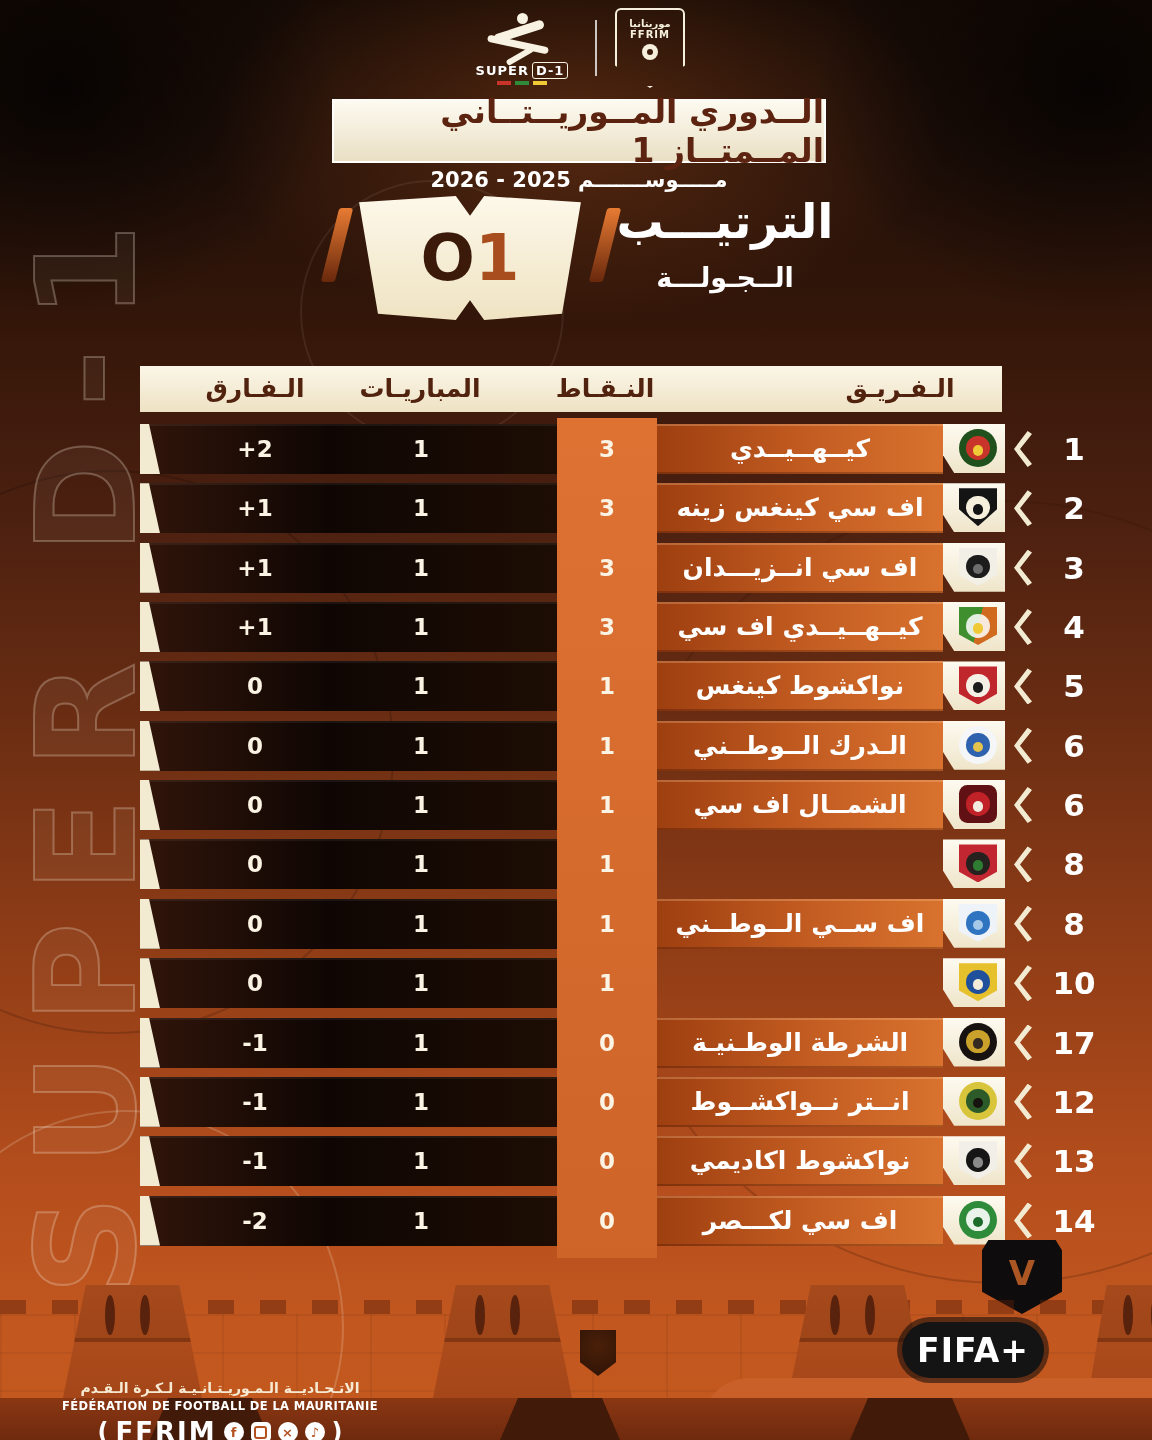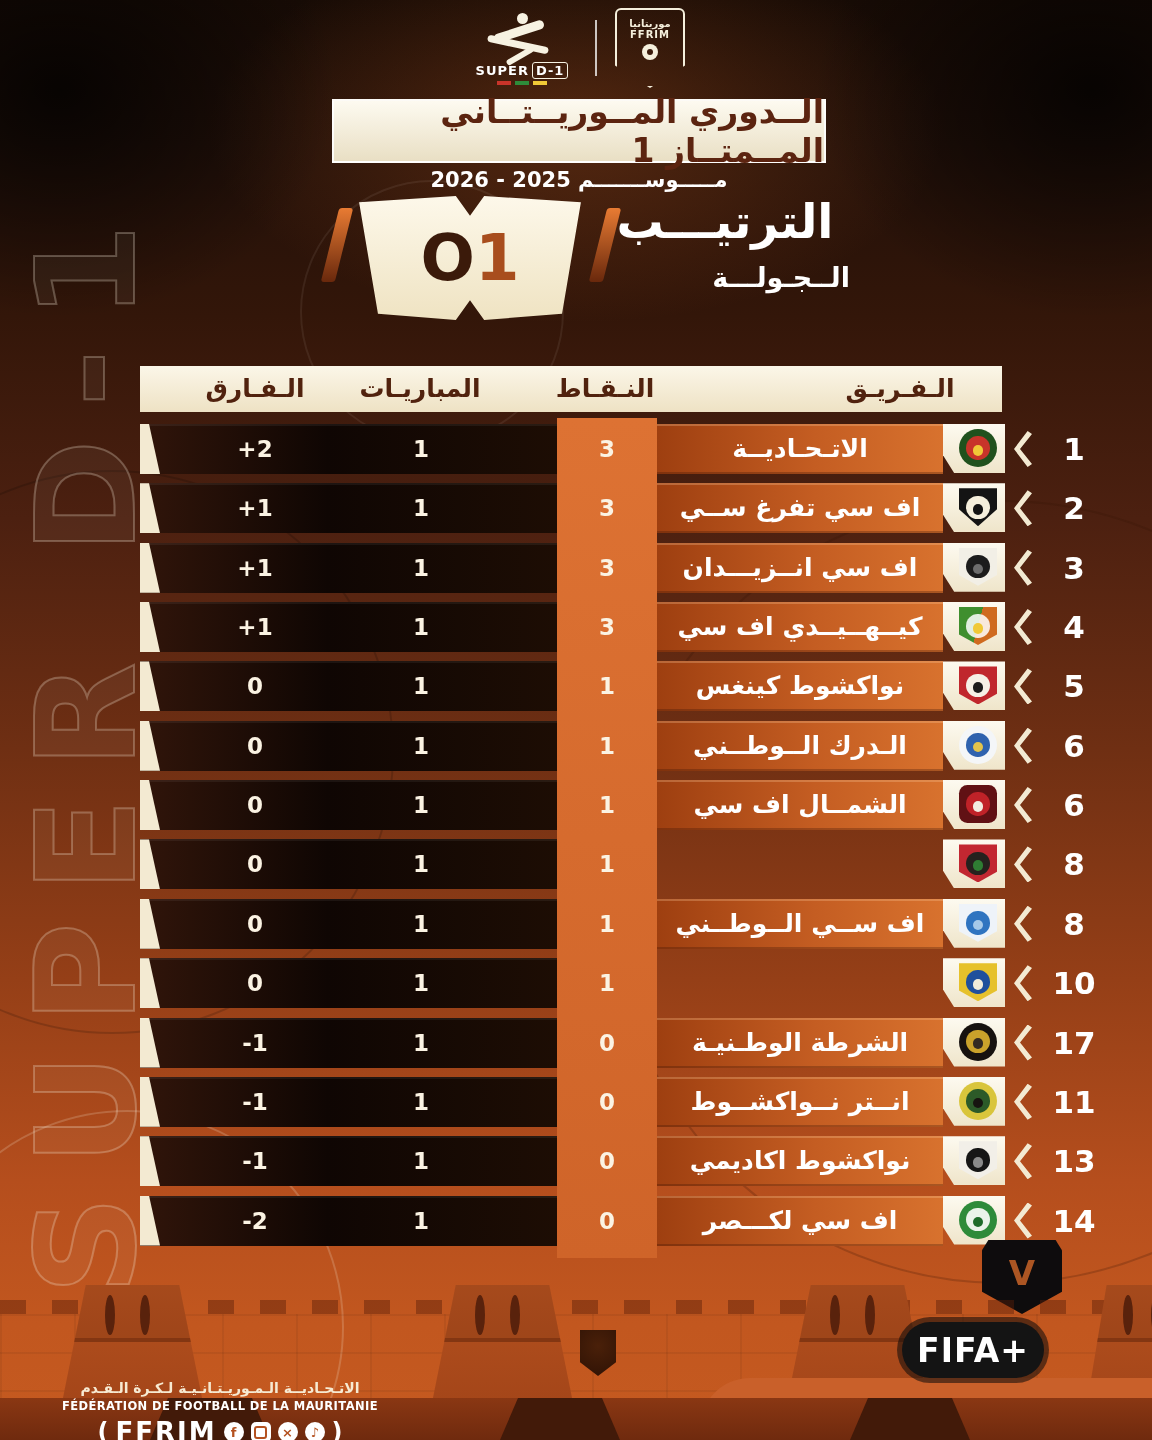--- a/index.html
+++ b/index.html
@@ -59,21 +59,21 @@
   .tick{position:absolute;width:14px;height:74px;transform:skewX(-14deg);
     background:linear-gradient(180deg,#e87b33,#69280c);border-radius:3px;}
   .badge{position:absolute;left:352px;top:196px;width:236px;height:124px;
     background:linear-gradient(180deg,#fdf8ea,#efe3c2);
     clip-path:polygon(3% 5%,44% 0,50% 16%,56% 0,97% 5%,89% 95%,56% 100%,50% 84%,44% 100%,11% 95%);
     display:flex;align-items:center;justify-content:center;}
   .badge .o{font-size:64px;font-weight:800;color:#3b1a0a;}
   .badge .n{font-size:64px;font-weight:800;color:#a84d1d;}
   .st-title{position:absolute;left:600px;top:194px;width:250px;text-align:center;
     color:#fff;font-size:47px;font-weight:800;direction:rtl;}
-  .st-round{position:absolute;left:600px;top:262px;width:250px;text-align:right;
+  .st-round{position:absolute;left:600px;top:262px;width:250px;text-align:center;
     color:#fff;font-size:27px;font-weight:700;direction:rtl;}
 
   
   .thead{position:absolute;left:140px;top:366px;width:862px;height:46px;
     background:linear-gradient(180deg,#fbf6e8,#eee2c4);}
   .thead .hl{position:absolute;top:0;height:46px;line-height:46px;text-align:center;
     font-size:25px;font-weight:800;color:#51220e;direction:rtl;}
   .hl.diff{left:35px;width:160px;}
   .hl.matches{left:200px;width:160px;}
   .hl.points{left:385px;width:160px;}
@@ -220,39 +220,39 @@
 
   <div class="points-strip"></div>
   <div class="rows">
       <div class="row" style="top: 0px;">
     <div class="dark"></div>
     <div class="notch"></div>
     <div class="cell diff">+2</div>
     <div class="cell matches">1</div>
     <div class="cell points">3</div>
     <div class="teamband">
-      <span class="tname">الاتـحـاديــة</span>
+      <span class="tname">كيــهــيــدي</span>
     </div>
     <div class="tile">
       <div class="logo shape-circle" style="background: rgb(32, 81, 29);">
             <div class="l2" style="background: rgb(200, 52, 42);"></div>
             <div class="l3" style="background: rgb(240, 201, 55);"></div>
           </div>
     </div>
     <div class="bracket"></div>
     <div class="cell rank">1</div>
   </div>
       <div class="row" style="top: 59.35px;">
     <div class="dark"></div>
     <div class="notch"></div>
     <div class="cell diff">+1</div>
     <div class="cell matches">1</div>
     <div class="cell points">3</div>
     <div class="teamband">
-      <span class="tname">اف سي تفرغ ســي</span>
+      <span class="tname">اف سي كينغس زينه</span>
     </div>
     <div class="tile">
       <div class="logo shape-pennant" style="background: rgb(20, 20, 20);">
             <div class="l2" style="background: rgb(245, 239, 220);"></div>
             <div class="l3" style="background: rgb(20, 20, 20);"></div>
           </div>
     </div>
     <div class="bracket"></div>
     <div class="cell rank">2</div>
   </div>
@@ -421,21 +421,21 @@
     <div class="teamband">
       <span class="tname">انــتر نــواكشــوط</span>
     </div>
     <div class="tile">
       <div class="logo shape-circle" style="background: rgb(217, 197, 60);">
             <div class="l2" style="background: rgb(44, 90, 40);"></div>
             <div class="l3" style="background: rgb(23, 20, 16);"></div>
           </div>
     </div>
     <div class="bracket"></div>
-    <div class="cell rank">11</div>
+    <div class="cell rank">12</div>
   </div>
       <div class="row" style="top: 712.2px;">
     <div class="dark"></div>
     <div class="notch"></div>
     <div class="cell diff">-1</div>
     <div class="cell matches">1</div>
     <div class="cell points">0</div>
     <div class="teamband">
       <span class="tname">نواكشوط اكاديمي</span>
     </div>

